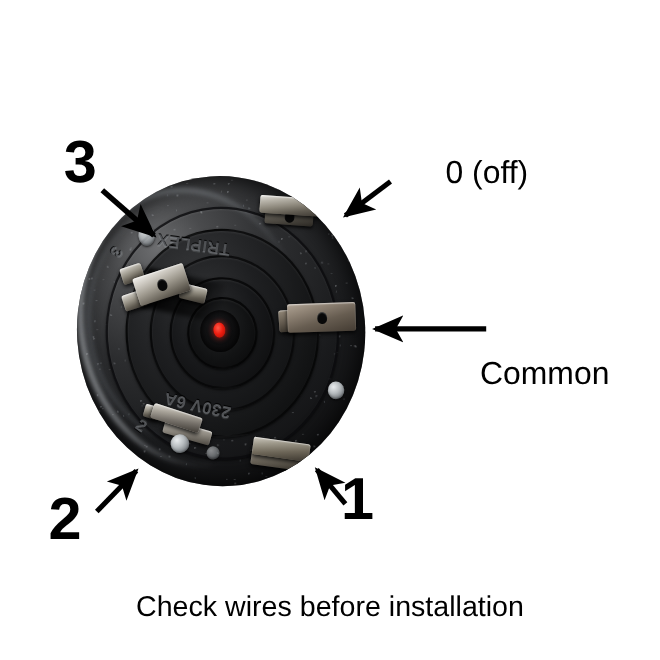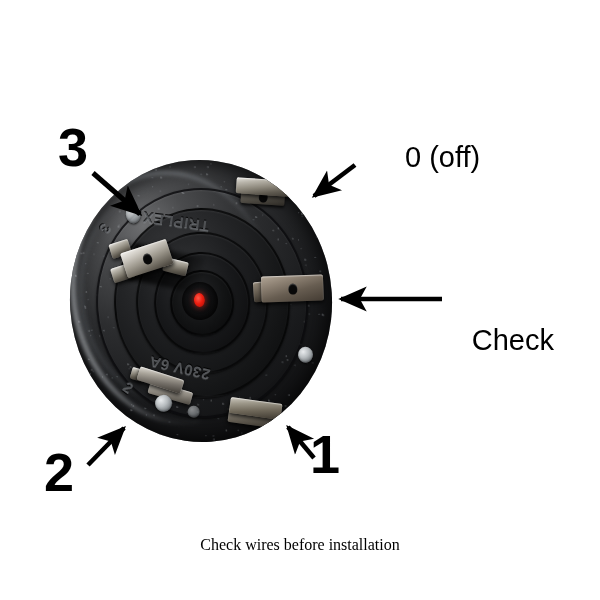--- a/index.html
+++ b/index.html
@@ -239,23 +239,23 @@
   .lbl-2       { left: 44px;  top: 443px; }
   .lbl-1       { left: 310px; top: 425px; }
   .lbl-zeroff  { left: 373px; top: 142px; margin-left: 32px; }
   .lbl-common  { left: 424px; top: 262px; text-align: right; width: 130px; }
   .caption {
     position: absolute;
     left: 0;
     top: 536px;
     width: 600px;
     text-align: center;
-    font-size: 16px;
+    font-size: 26px;
     color: #000000;
-    font-family: Liberation Serif, serif;
+    font-family: Liberation Sans, sans-serif;
   }
 </style>
 </head>
 <body>
 
 <div id="stage">
 
   <div class="photo-wrap">
 
     <div class="disc-outer">
@@ -332,17 +332,17 @@
 
   <div class="label label-num lbl-3">3</div>
 
   <div class="label label-num lbl-2">2</div>
 
   <div class="label label-num lbl-1">1</div>
 
   <div class="label label-txt lbl-zeroff">0 (off)</div>
 
   <div class="label label-txt lbl-common">
-    <div>Check</div>
+    <div>Common</div>
   </div>
 
   <div class="caption">Check wires before installation</div>
 </div>
 
 </body></html>

